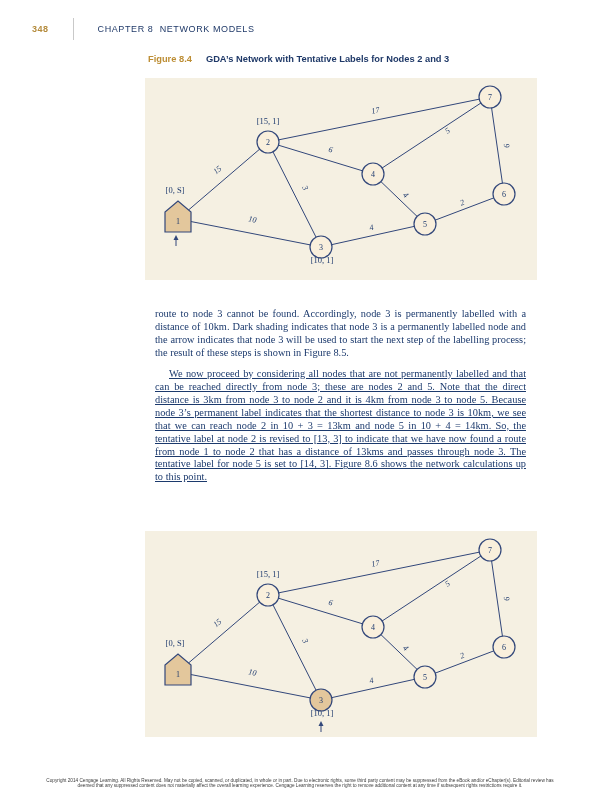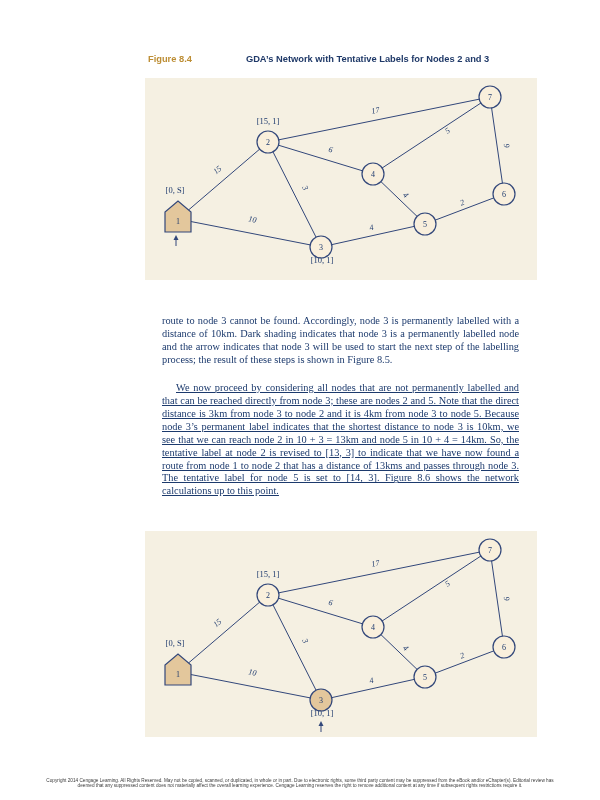--- a/index.html
+++ b/index.html
@@ -4,43 +4,48 @@
 <style>
   html,body{margin:0;padding:0;background:#e8e8e8;}
   .page{position:relative;width:600px;height:800px;background:#ffffff;overflow:hidden;
         font-family:"Liberation Sans",sans-serif;}
   
   .hdr{position:absolute;top:20px;left:32px;height:18px;display:flex;align-items:center;}
   .pagenum{color:#b48b3c;font-size:9px;font-weight:bold;letter-spacing:.5px;}
   .hdiv{display:inline-block;width:1px;height:22px;background:#c9c9c9;margin-left:24px;}
   .chapter{color:#1f3968;font-size:9px;letter-spacing:.6px;margin-left:24px;white-space:pre;}
   
-  .caption{position:absolute;left:148px;display:flex;gap:25px;font-size:9.3px;font-weight:bold;white-space:nowrap;}
+  .caption{position:absolute;left:148px;display:flex;gap:14px;font-size:9.3px;font-weight:bold;white-space:nowrap;}
   .cap-label{color:#bd8e35;}
-  .cap-title{color:#1f3968;margin-left:29px;}
+  .cap-title{color:#1f3968;}
   
   .panel{position:absolute;left:145px;width:392px;background:#f5f0e2;}
   .panel svg{display:block;}
   svg text{font-family:"Liberation Serif",serif;}
   
   .body-text{position:absolute;left:147px;top:300px;width:387px;color:#1c3a6d;
              font-family:"Liberation Serif",serif;font-size:10.35px;line-height:12.95px;
              text-align:justify;}
-  .body-text p{margin:15px;}
+  .body-text p{margin:8px;}
   .body-text p.indent{text-indent:14px;text-decoration:underline;}
   
   .footer{position:absolute;top:778px;left:-80px;width:760px;text-align:center;color:#3a3a3a;
           font-size:6px;line-height:7px;transform:scale(0.78);transform-origin:50% 0;}
   .footer div{white-space:nowrap;}
 </style>
 </head>
 <body>
 
 <div class="page">
 
+  <div class="hdr">
+    <span class="pagenum">348</span>
+    <span class="hdiv"></span>
+    <span class="chapter">CHAPTER 8  NETWORK MODELS</span>
+  </div>
 
   <div class="caption" style="top:54px">
     <span class="cap-label">Figure 8.4</span>
     <span class="cap-title">GDA’s Network with Tentative Labels for Nodes 2 and 3</span>
   </div>
 
   <div class="panel" id="fig0" style="top:78px;height:202px">
       <svg viewBox="0 0 392 202" width="392" height="202">
         <line x1="33" y1="141" x2="123" y2="64" stroke="#32477a" stroke-width="1"></line>
         <text x="74" y="94" transform="rotate(-40.5 74 94)" text-anchor="middle" font-size="8" font-style="italic" fill="#1e3a6e">15</text>

